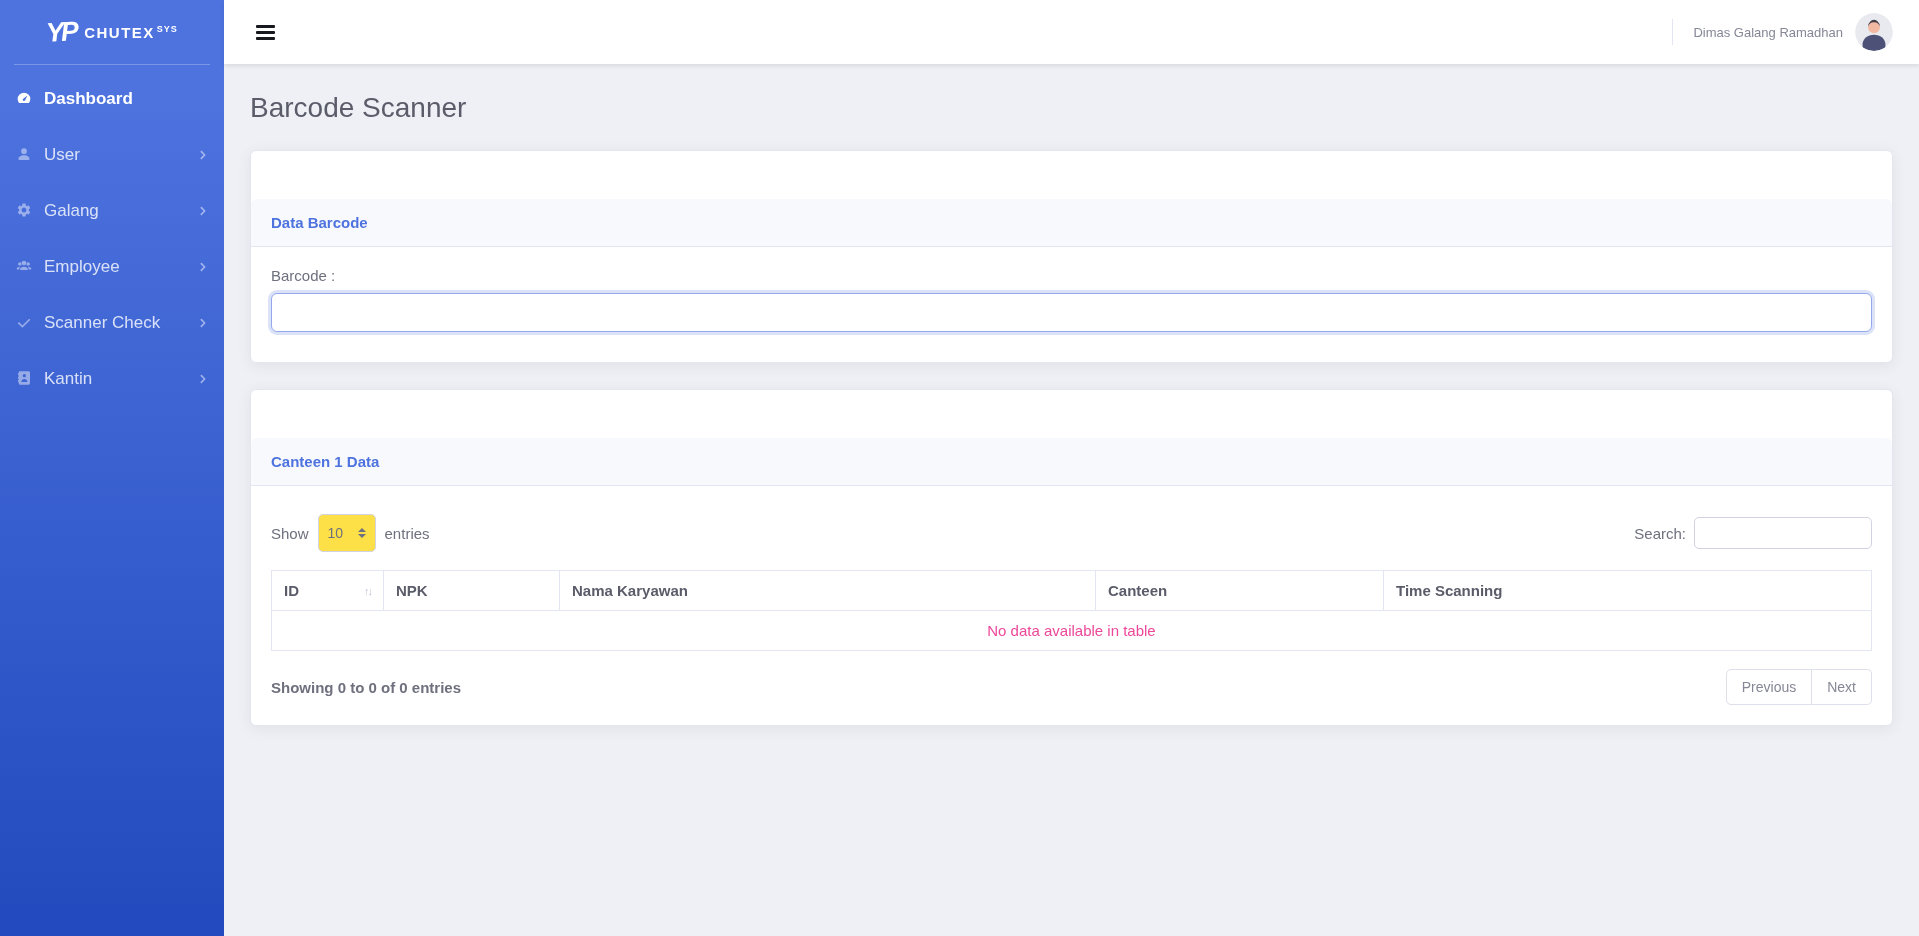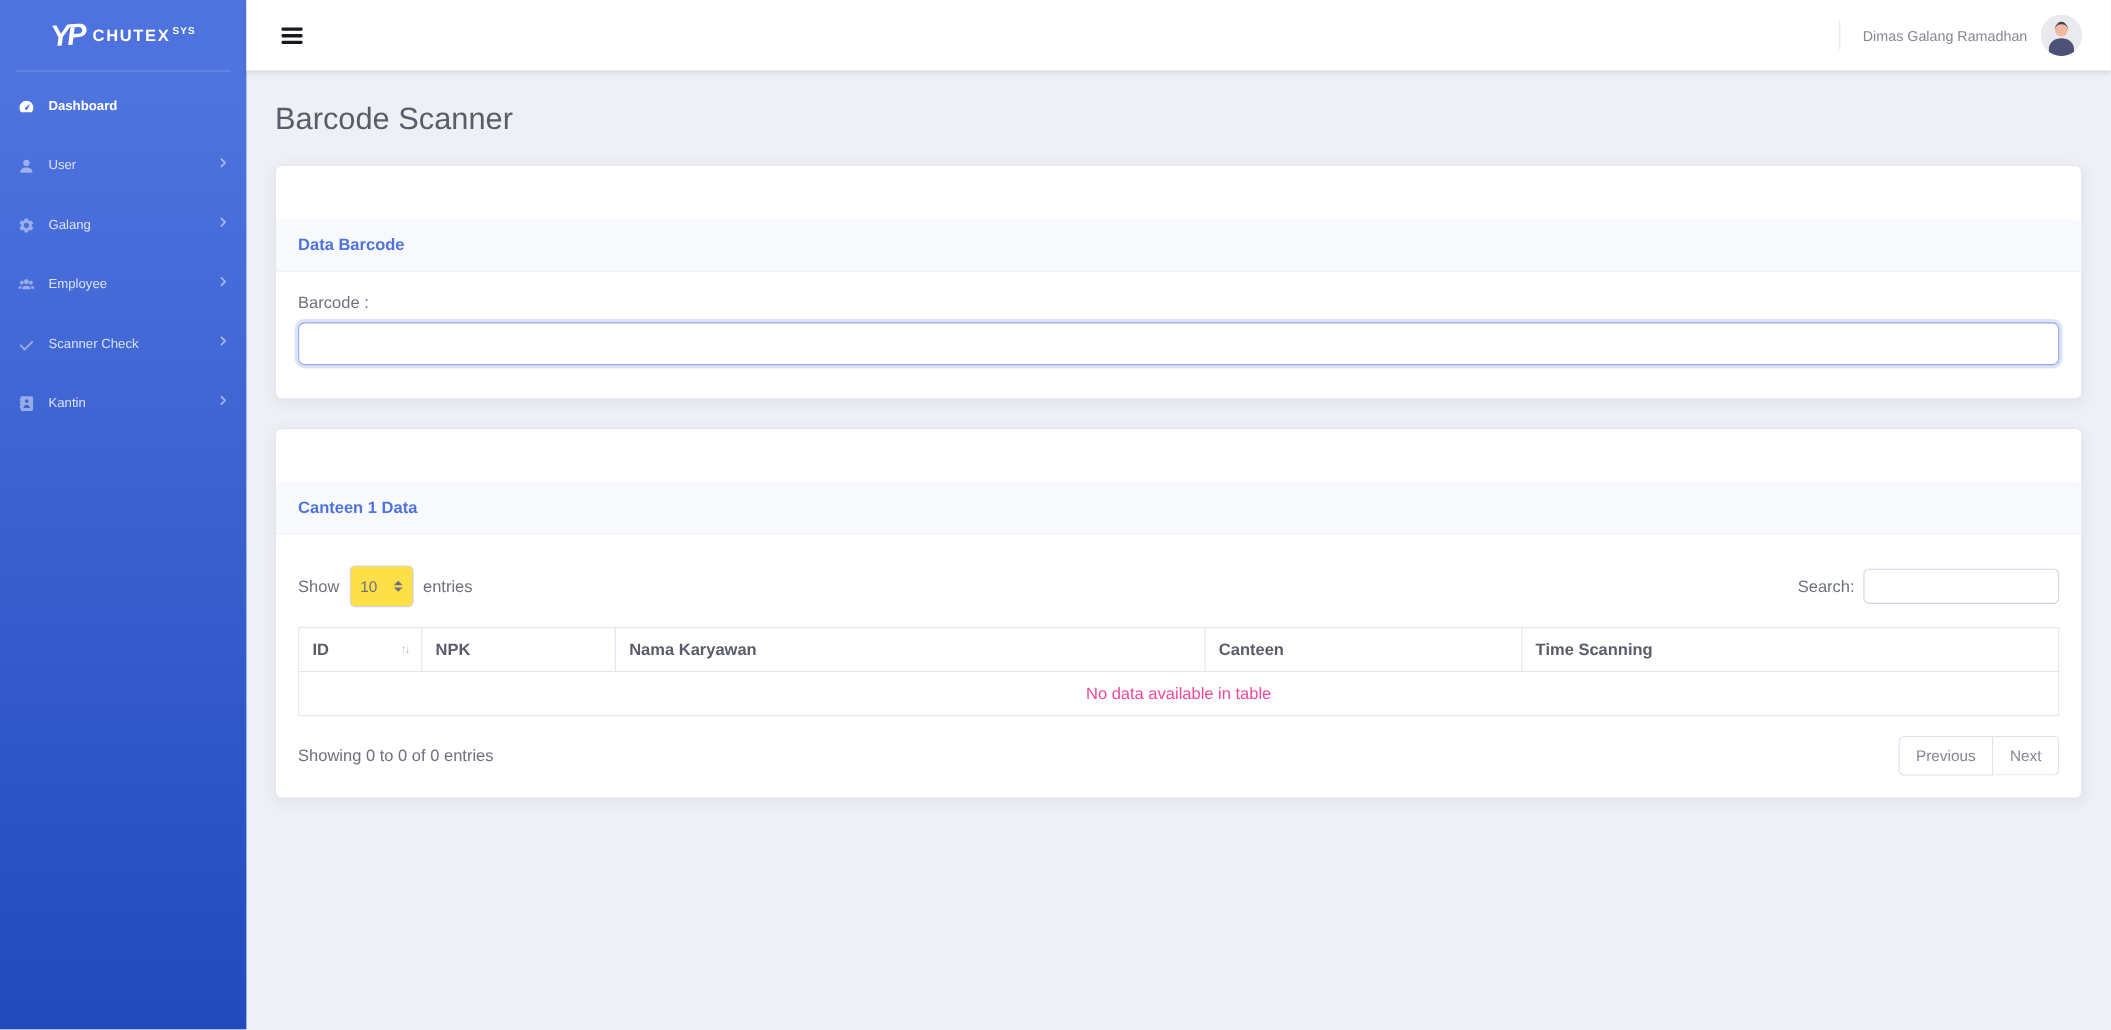--- a/index.html
+++ b/index.html
@@ -25,22 +25,22 @@
   .brand-mark {
     font-weight: 900; font-style: italic; font-size: 27px; letter-spacing: -3px;
     transform: rotate(-4deg); line-height: 1;
   }
   .brand-text { font-weight: 800; font-size: 15px; letter-spacing: 1.5px; }
   .brand-text sup { font-size: 9px; letter-spacing: 1px; margin-left: 2px; }
   .sidebar-divider { border: 0; border-top: 1px solid rgba(255,255,255,.25); margin: 0 14px; }
   .nav { list-style: none; padding-top: 6px; }
   .nav-item { }
   .nav-link {
-    display: flex; align-items: flex-start; padding: 18px 16px;
-    color: rgba(255,255,255,.8); font-size: 12px; cursor: pointer; text-decoration: none;
+    display: flex; align-items: center; padding: 18px 16px;
+    color: rgba(255,255,255,.8); font-size: 17px; cursor: pointer; text-decoration: none;
   }
   .nav-link .nav-icon { width: 18px; height: 18px; margin-right: 10px; color: rgba(255,255,255,.45); flex-shrink: 0; }
   .nav-link .nav-icon svg { width: 16px; height: 16px; display: block; }
   .nav-link.active { color: #fff; font-weight: 700; }
   .nav-link.active .nav-icon { color: #fff; }
   .chev { margin-left: auto; color: rgba(255,255,255,.5); }
   .chev svg { width: 10px; height: 10px; display: block; }
 
   
   .content-col { flex: 1; display: flex; flex-direction: column; min-width: 0; }
@@ -106,21 +106,21 @@
     border: 1px solid #e3e6f0; padding: 11px 12px; text-align: left;
     font-size: 15px; color: #5a5c69; font-weight: 700; cursor: pointer;
     background: #fff;
   }
   .data-table td { border: 1px solid #e3e6f0; padding: 11px 12px; font-size: 15px; color: #ec4899; }
   .th-inner { display: flex; align-items: center; justify-content: space-between; }
   .sort-glyph { color: #c2c4d4; font-size: 11px; letter-spacing: -2px; }
   .empty-cell { text-align: center; }
 
   .dt-footer { display: flex; align-items: center; justify-content: space-between; margin-top: 18px; }
-  .dt-info { color: #6e707e; font-size: 15px; }
+  .dt-info { color: #6e707e; font-size: 15px; font-weight: bold; }
   .pagination { display: inline-flex; }
   .page-btn {
     background: #fff; border: 1px solid #dddfeb; color: #858796;
     padding: 9px 15px; font-size: 14px; cursor: default;
     font-family: "Liberation Sans", sans-serif;
   }
   .page-btn.prev { border-radius: 5px 0 0 5px; }
   .page-btn.next { border-radius: 0 5px 5px 0; border-left: none; }
 
   .site-footer {

